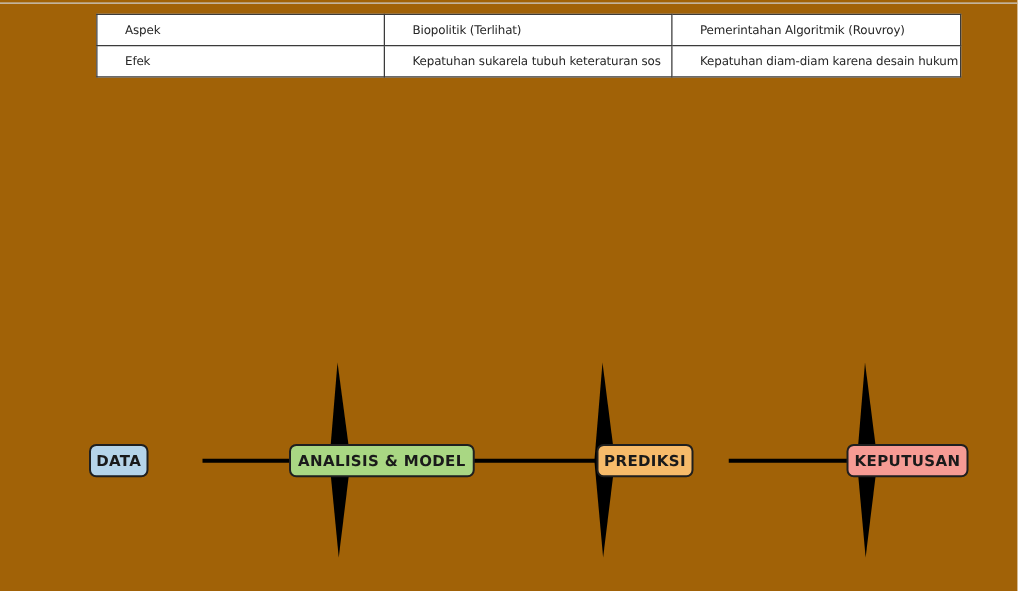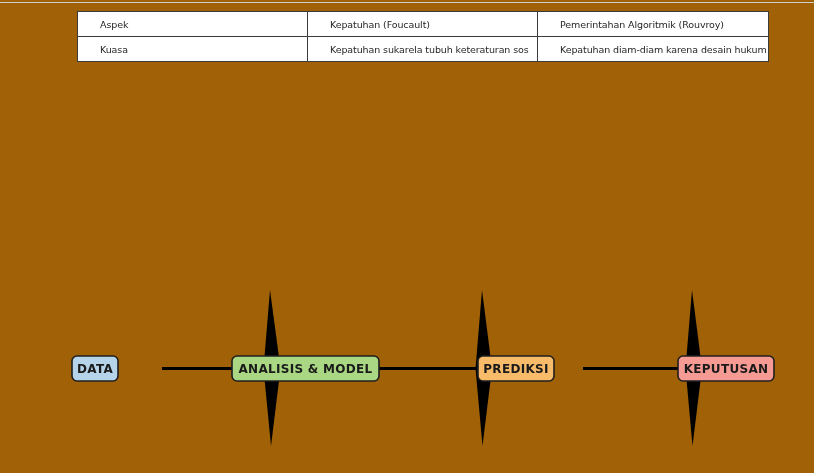--- a/index.html
+++ b/index.html
@@ -61,25 +61,25 @@
   <div class="table-wrap">
     <table class="cmp">
       <colgroup>
           <col style="width:230px">
           <col style="width:230px">
           <col style="width:231px">
         </colgroup>
       <tbody>
           <tr>
         <td>Aspek</td>
-        <td>Kepatuhan (Foucault)</td>
+        <td>Biopolitik (Terlihat)</td>
         <td>Pemerintahan Algoritmik (Rouvroy)</td>
       </tr>
       <tr>
-        <td>Kuasa</td>
+        <td>Efek</td>
         <td>Kepatuhan sukarela tubuh keteraturan sos</td>
         <td>Kepatuhan diam-diam karena desain hukum</td>
       </tr>
     </tbody>
       </table>
   </div>
 
   <svg id="overlay" viewBox="0 0 814 473">
 
     <line x1="0" y1="2.5" x2="814" y2="2.5" stroke-width="1" stroke="#cfcfcf"></line>

